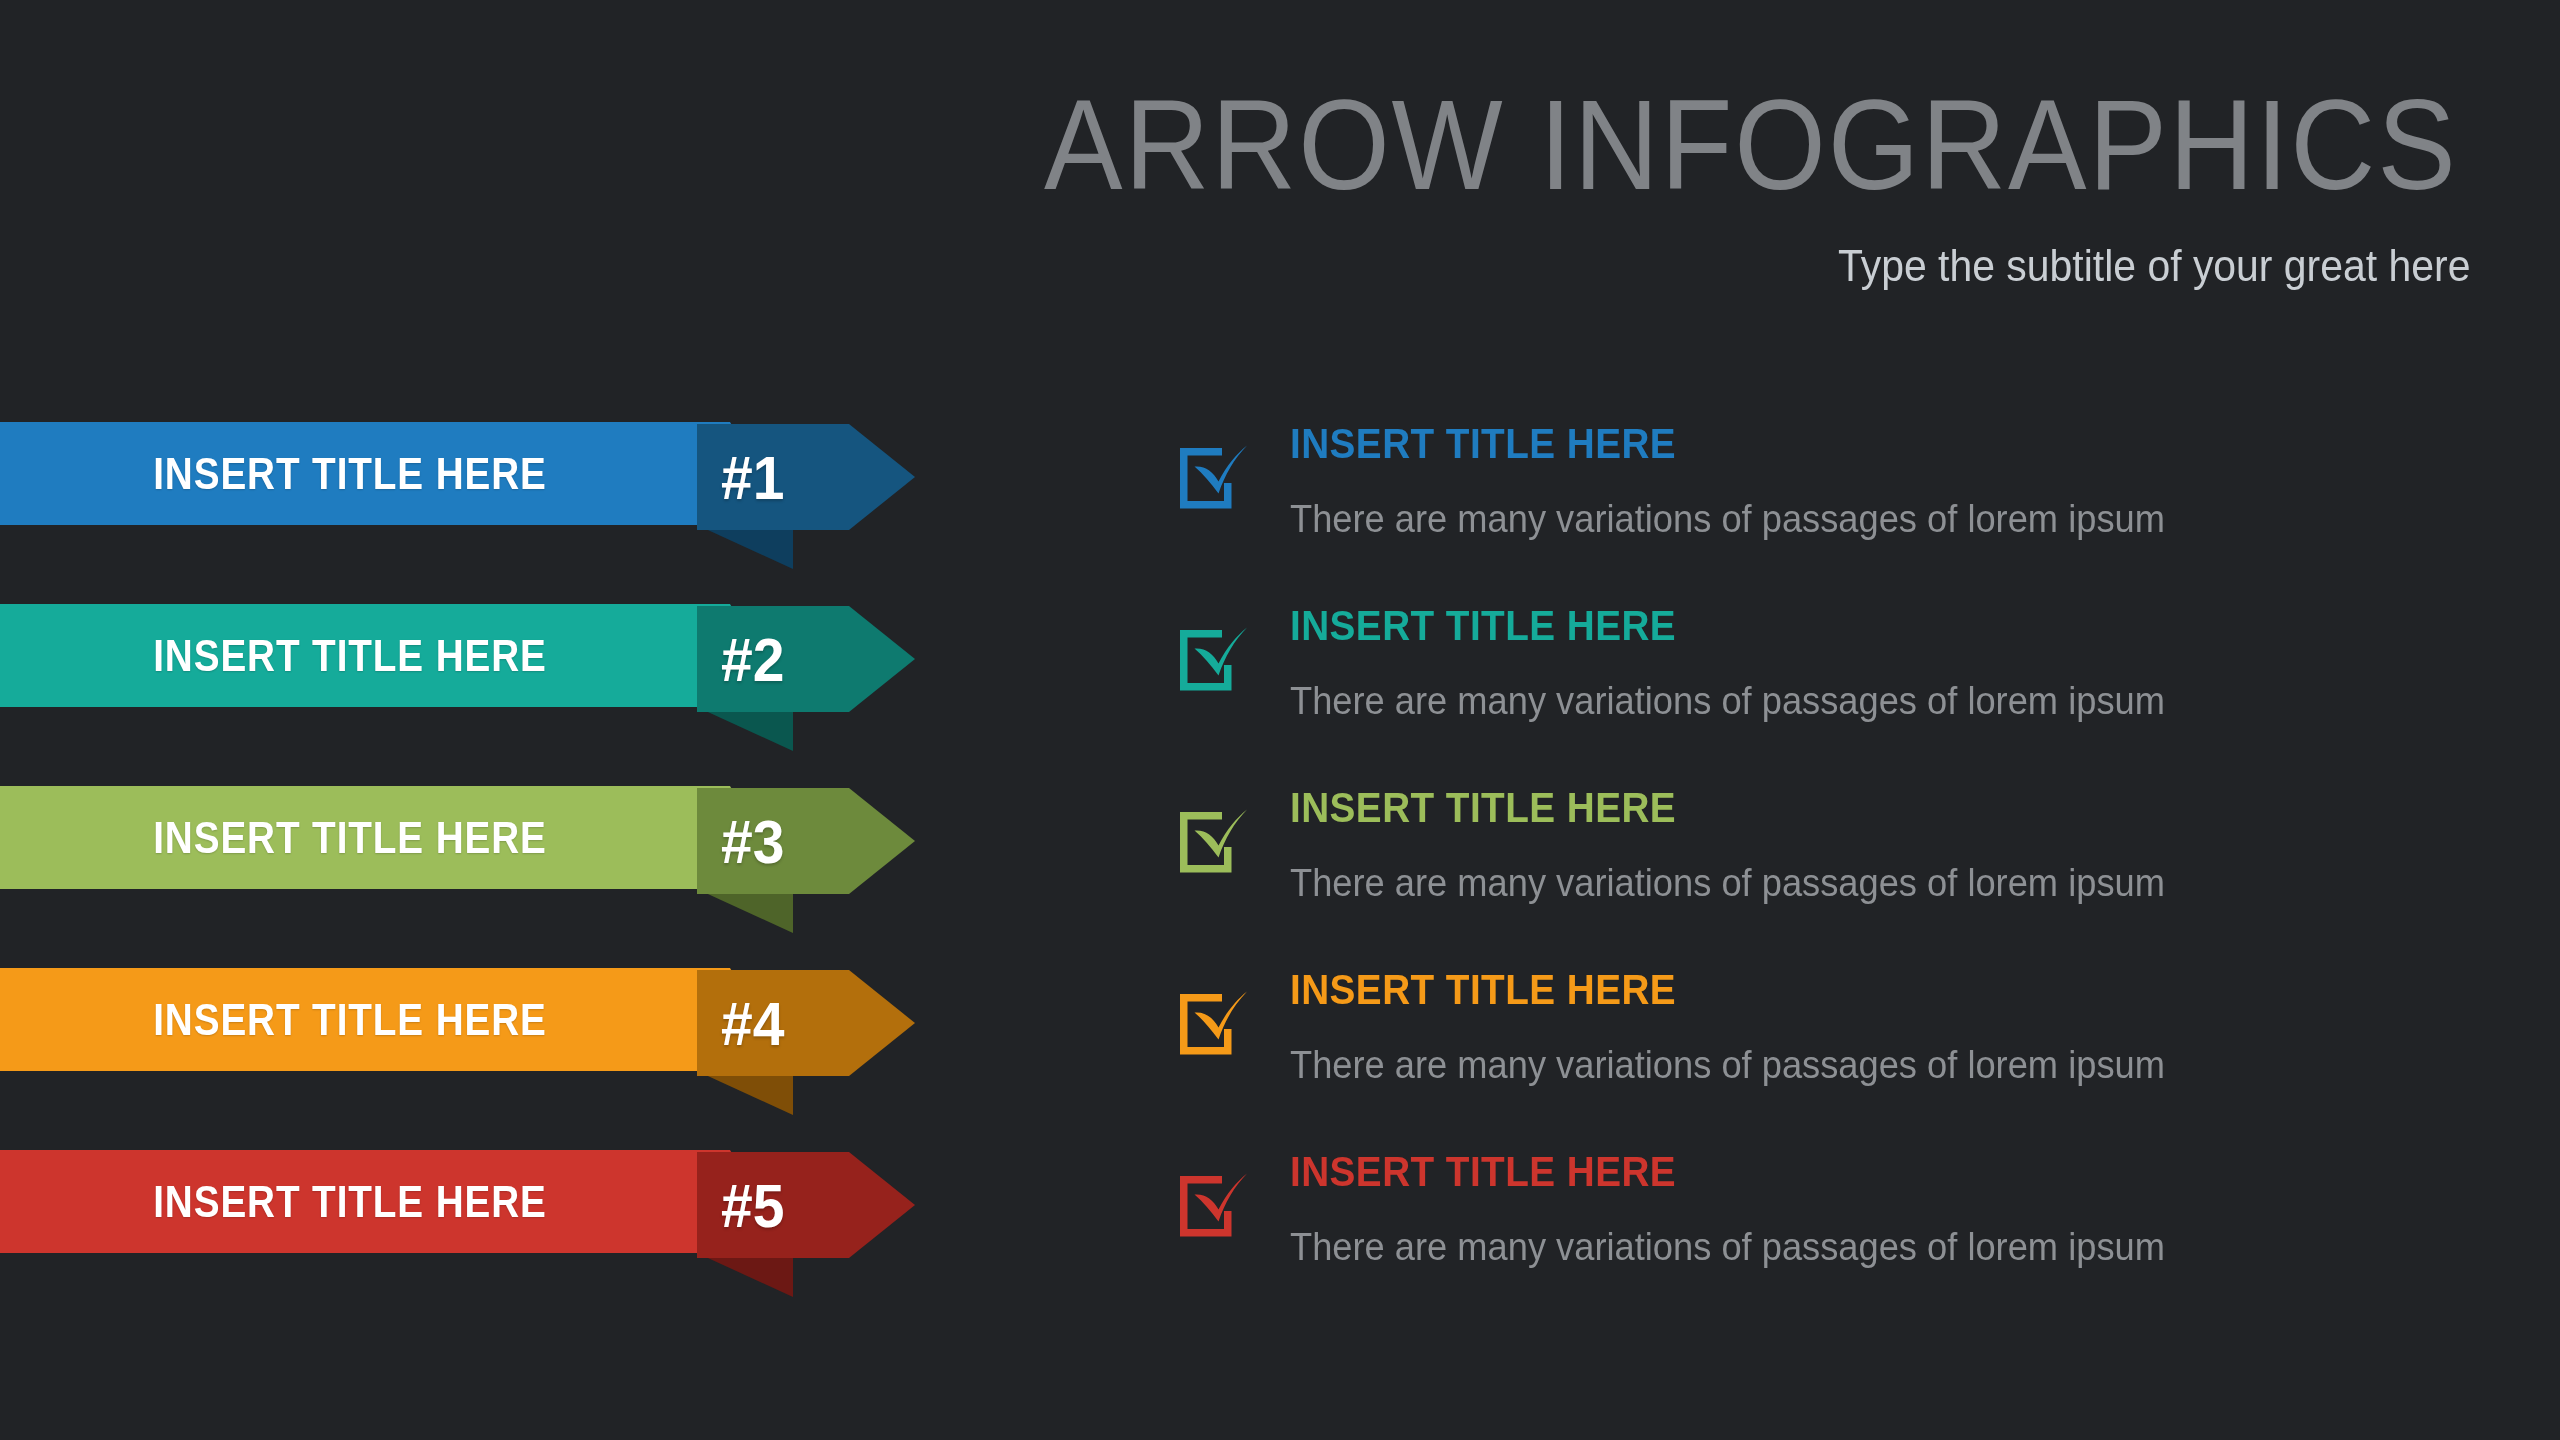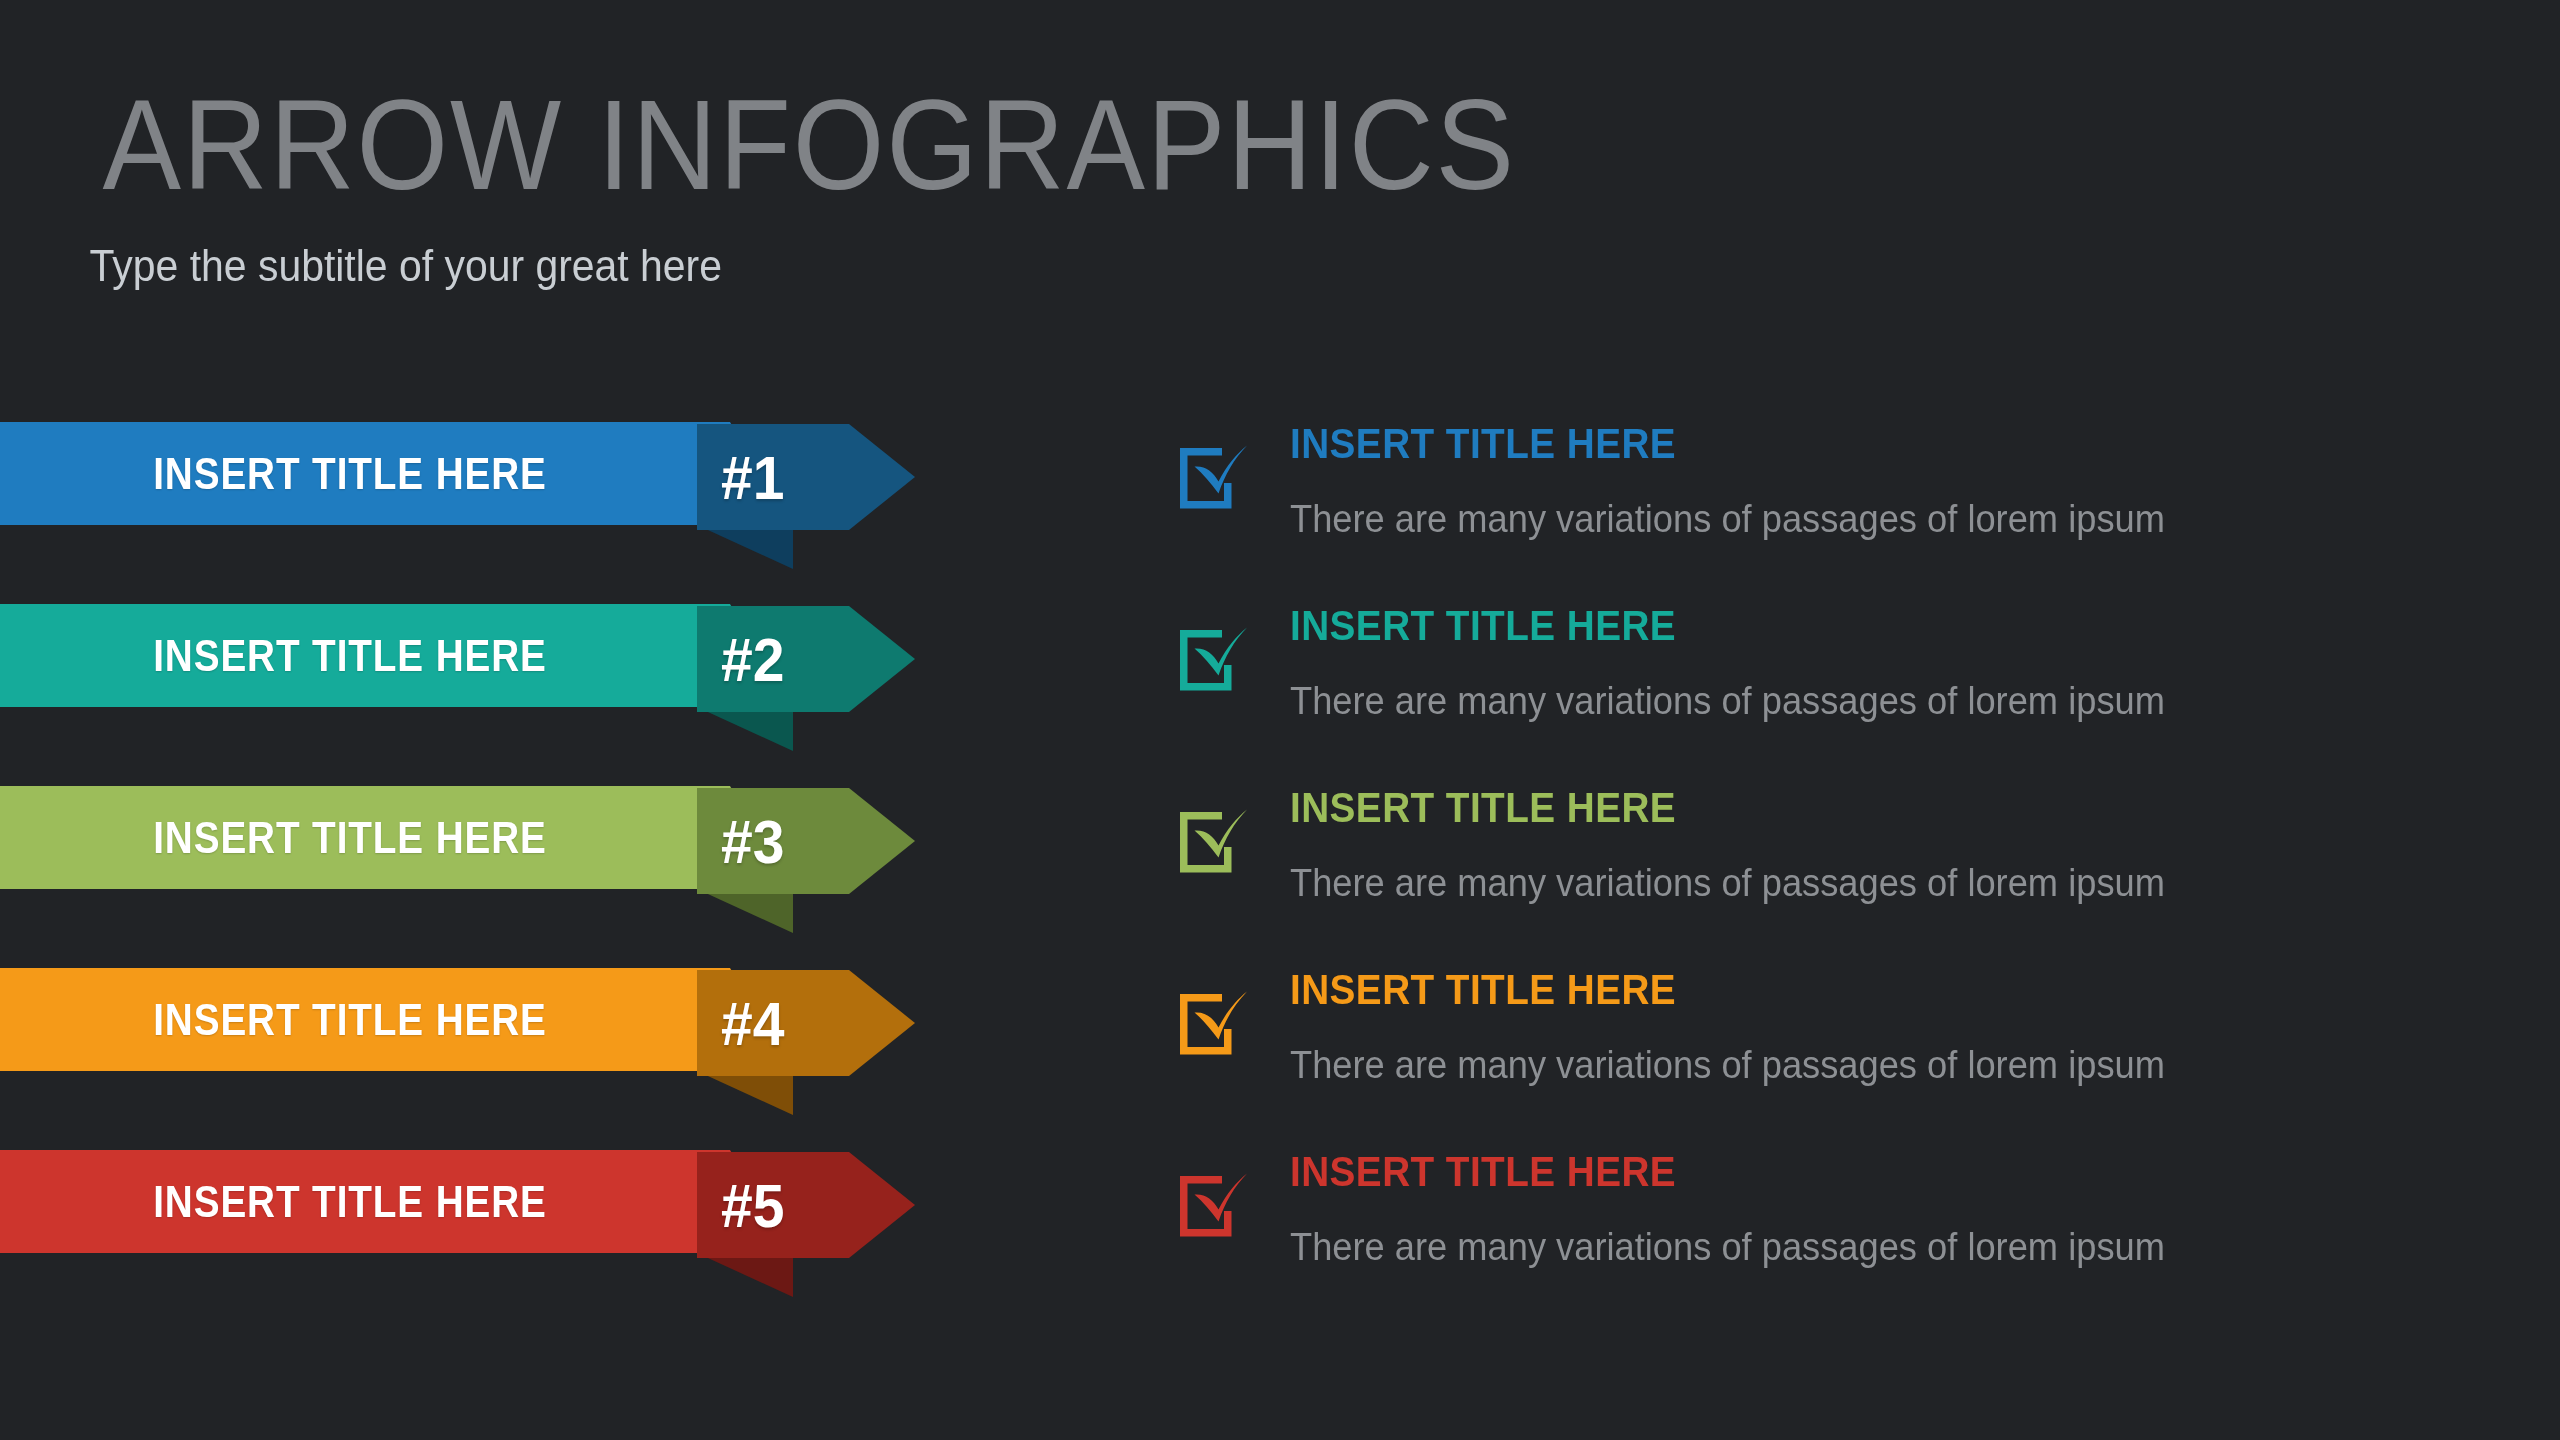--- a/index.html
+++ b/index.html
@@ -14,21 +14,21 @@
     position:relative;
     width:2560px; height:1440px;
     background:#212326;
   }
 
   
   #header {
     position:absolute;
     left:0; top:80px;
     width:2560px;
-    text-align:left;
+    text-align:right;
   }
   #page-title {
     font-family:"Liberation Sans Narrow","Liberation Sans",sans-serif;
     font-size:128px;
     line-height:1.02;
     font-weight:400;
     letter-spacing:2px;
     color:#808387;
     transform:scaleX(0.92);
     transform-origin:center top;

